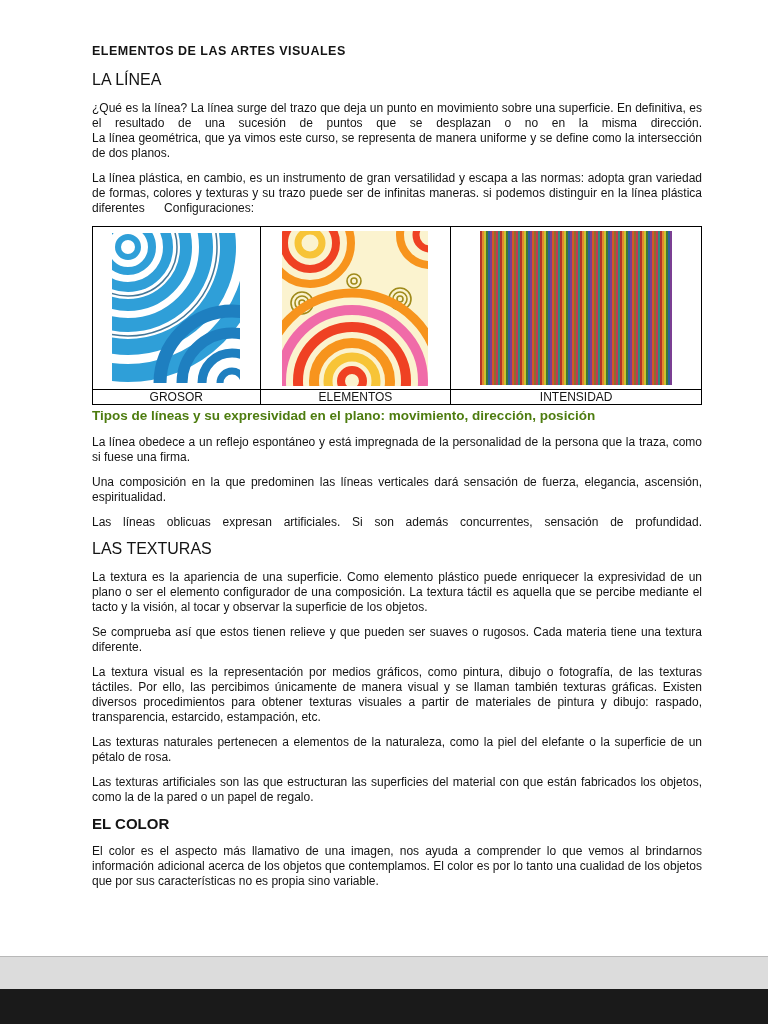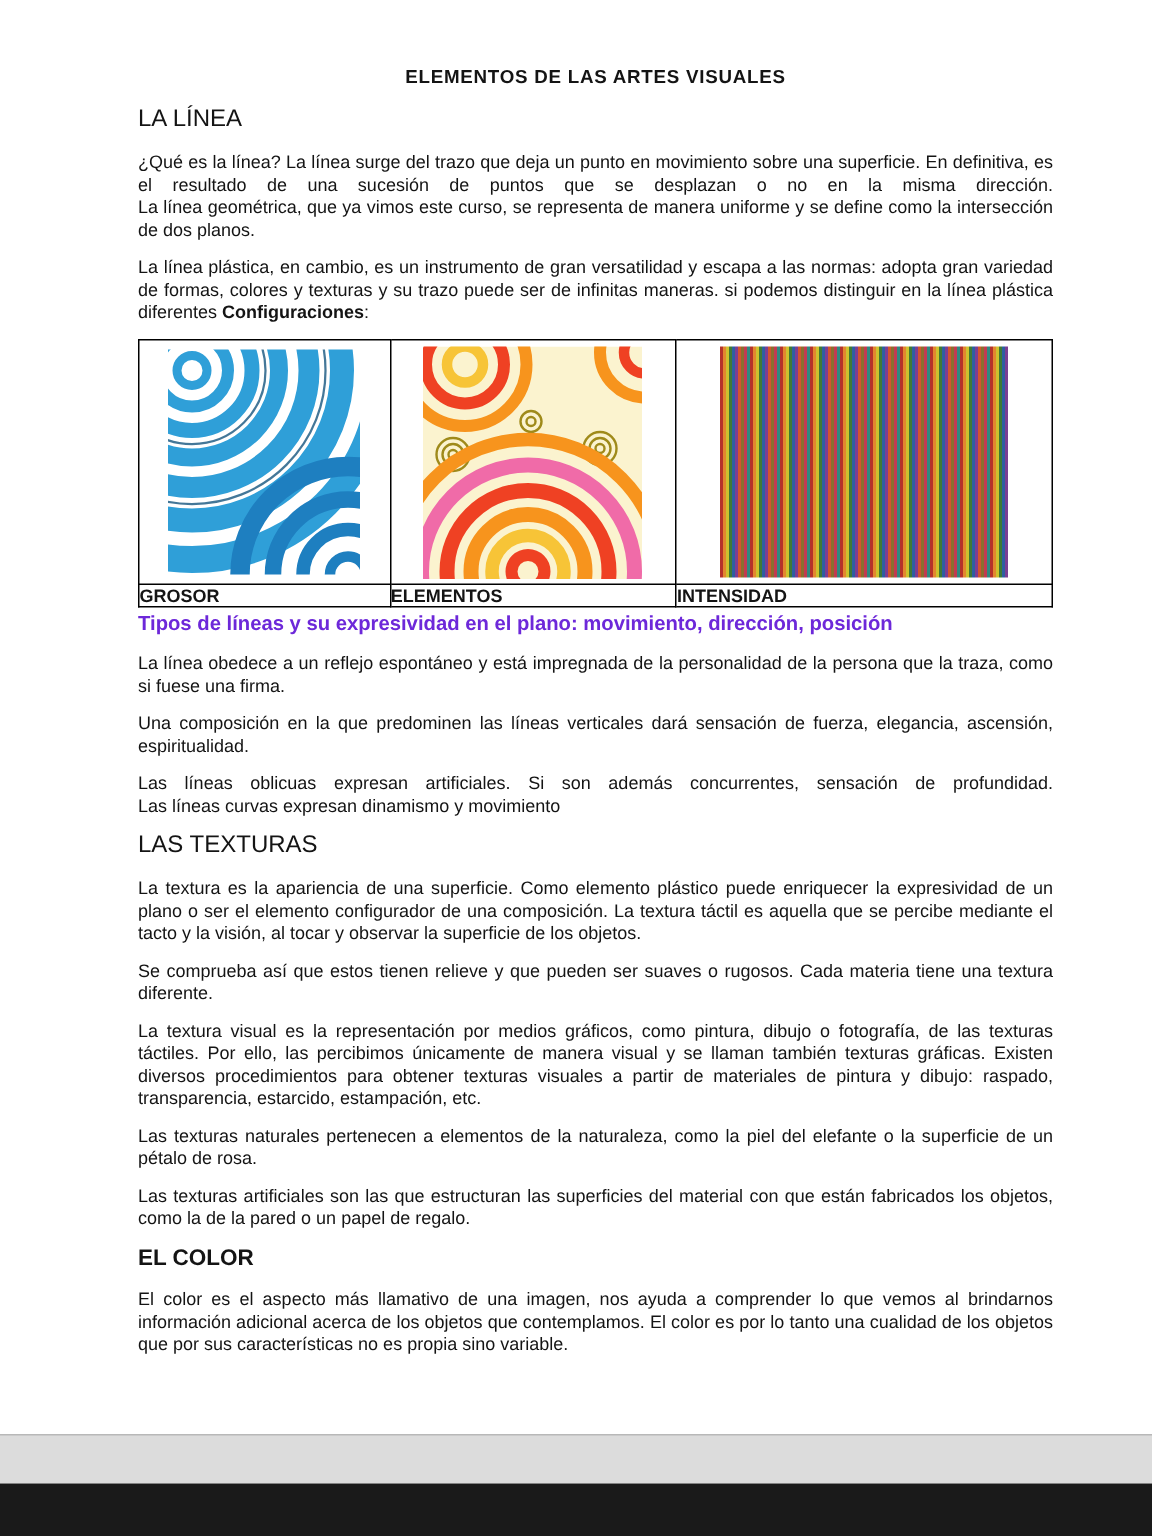--- a/index.html
+++ b/index.html
@@ -13,35 +13,35 @@
     position: relative;
   }
   .white-area {
     height: 956px;
     box-sizing: border-box;
     padding: 44px 66px 0 92px;
     overflow: hidden;
     background: #ffffff;
   }
   .doc-title {
-    font-size: 12.5px; font-weight: bold; text-align: center;
+    font-size: 12.5px; font-weight: bold; 
     letter-spacing: 0.5px; margin: 0 0 13px 0;
   }
   .sec-head { font-size: 16px; margin: 0 0 12px 0; }
   .para { font-size: 12px; line-height: 15px; margin: 0 0 10px 0; }
   .j  { text-align: justify; }
   .jl { text-align: justify; text-align-last: justify; }
-  .b  { font-weight: bold; }
-  .h2 { font-size: 13.5px; font-weight: bold; margin: 3px 0 12px 0; color: #6d28d9; }
+  .b  { font-weight: normal; margin-left: 16px; }
+  .h2 { font-size: 13.5px; font-weight: bold; margin: 3px 0 12px 0; color: #4d7c0f; }
   .h3 { font-size: 15px; font-weight: bold; margin: 4px 0 12px 0; }
 
   table.fig { width: 100%; border-collapse: collapse; margin: 2px 0 3px 0; }
   table.fig td { border: 1px solid #000; padding: 0; }
   td.imgcell { height: 162px; text-align: center; vertical-align: middle; }
-  td.cap { font-weight: bold; text-align: left; font-size: 12px; padding: 1px 0; }
+  td.cap { font-weight: normal; text-align: center; font-size: 12px; padding: 1px 0; }
   .figimg { display: inline-block; vertical-align: middle; }
 
   .stripes {
     width: 192px; height: 154px; display: inline-block; vertical-align: middle;
     background: repeating-linear-gradient(90deg,
       #b5332a 0 2px, #e2882f 2px 4px, #cdc22f 4px 6px, #3f7a34 6px 8px,
       #2f5fa0 8px 10px, #7b3f93 10px 12px, #d4542c 12px 14px, #8a6f2f 14px 16px,
       #c23b52 16px 18px, #2f8a80 18px 20px);
   }
 
@@ -136,21 +136,20 @@
     </tbody>
       </table>
 
     <div class="h2">Tipos de líneas y su expresividad en el plano: movimiento, dirección, posición</div>
 
     <div class="para j">La línea obedece a un reflejo espontáneo y está impregnada de la personalidad de la persona que la traza, como si fuese una firma.</div>
     <div class="para j">Una composición en la que predominen las líneas verticales dará sensación de fuerza, elegancia, ascensión, espiritualidad.</div>
 
     <div class="para">
       <div class="jl">Las líneas oblicuas expresan artificiales. Si son además concurrentes, sensación de profundidad.</div>
-      <div class="j">Las líneas curvas expresan dinamismo y movimiento</div>
     </div>
 
     <div class="sec-head">LAS TEXTURAS</div>
 
     <div class="para j">La textura es la apariencia de una superficie. Como elemento plástico puede enriquecer la expresividad de un plano o ser el elemento configurador de una composición. La textura táctil es aquella que se percibe mediante el tacto y la visión, al tocar y observar la superficie de los objetos.</div>
     <div class="para j">Se comprueba así que estos tienen relieve y que pueden ser suaves o rugosos. Cada materia tiene una textura diferente.</div>
     <div class="para j">La textura visual es la representación por medios gráficos, como pintura, dibujo o fotografía, de las texturas táctiles. Por ello, las percibimos únicamente de manera visual y se llaman también texturas gráficas. Existen diversos procedimientos para obtener texturas visuales a partir de materiales de pintura y dibujo: raspado, transparencia, estarcido, estampación, etc.</div>
     <div class="para j">Las texturas naturales pertenecen a elementos de la naturaleza, como la piel del elefante o la superficie de un pétalo de rosa.</div>
     <div class="para j">Las texturas artificiales son las que estructuran las superficies del material con que están fabricados los objetos, como la de la pared o un papel de regalo.</div>
 

